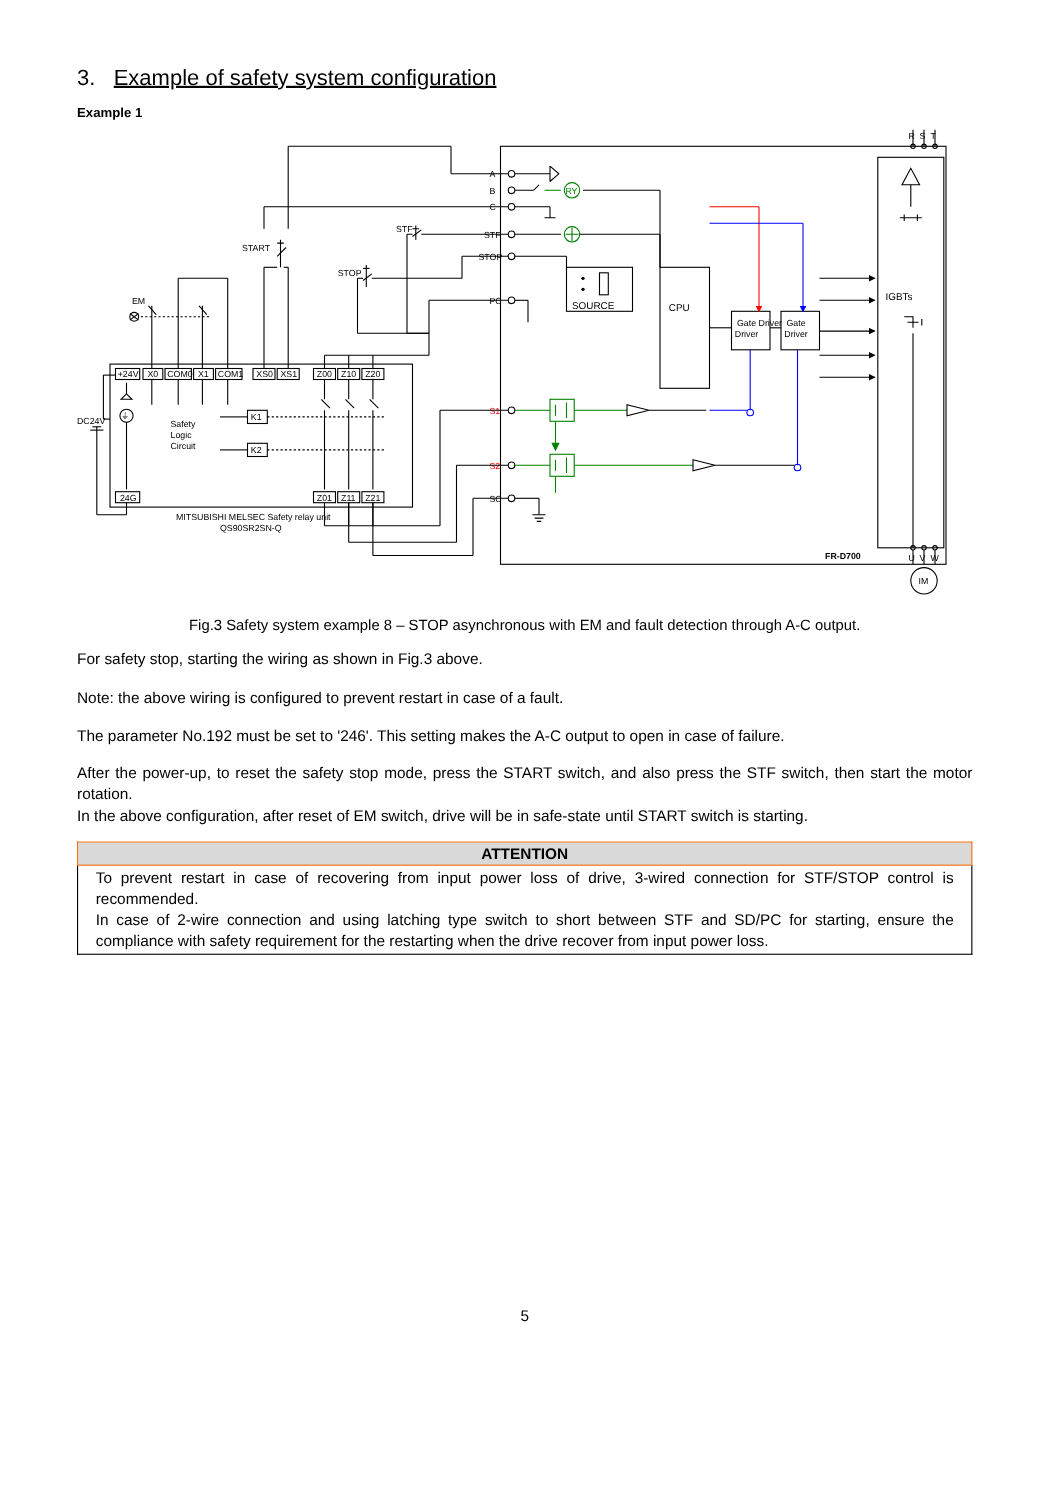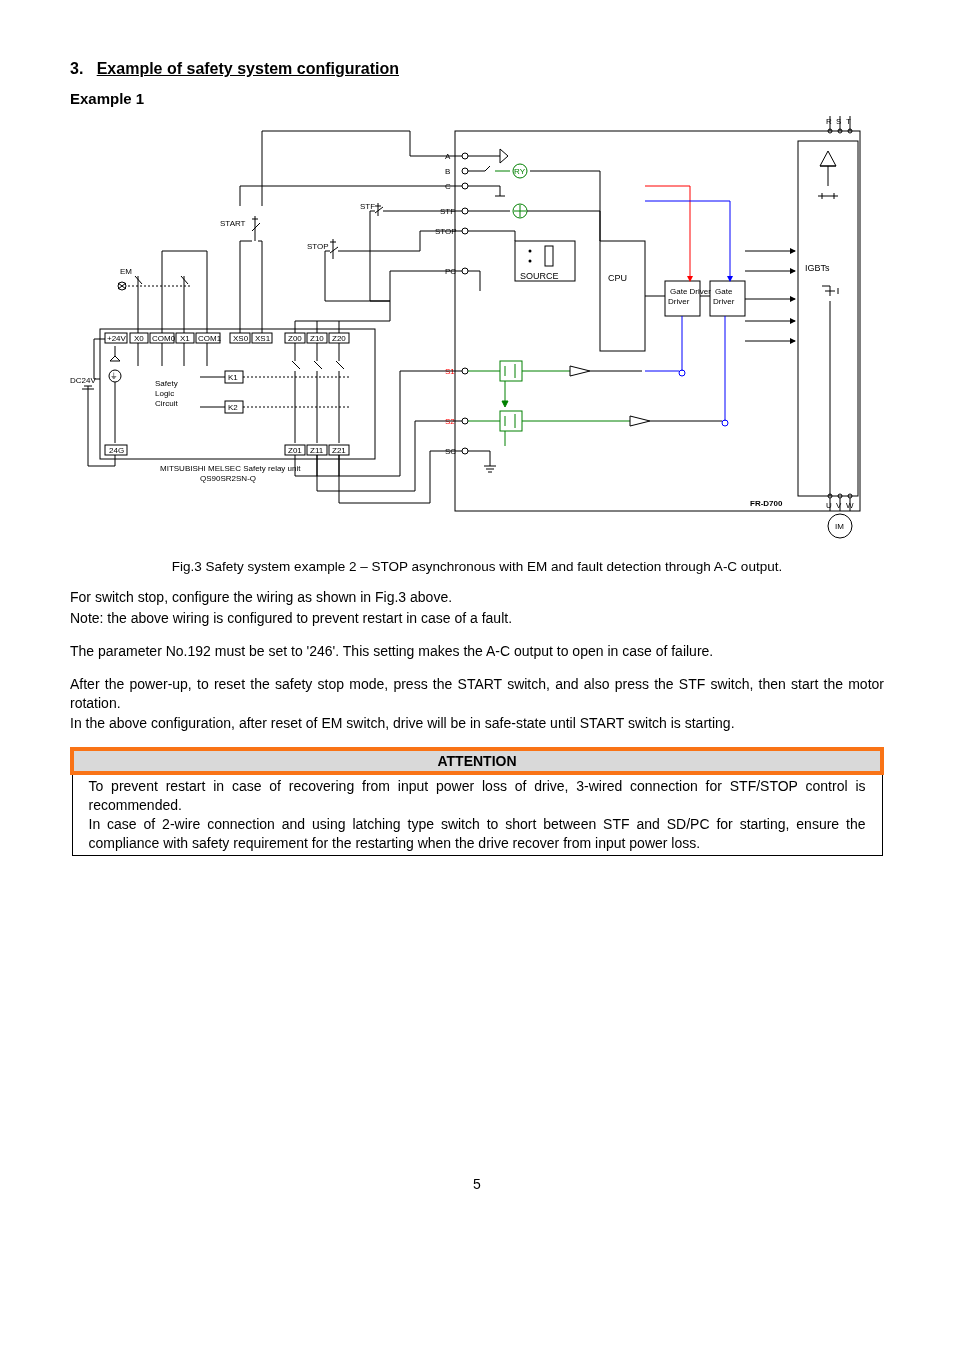--- a/index.html
+++ b/index.html
@@ -6,58 +6,58 @@
     font-family: Arial, Helvetica, sans-serif;
     font-size: 14px;
     color: #000;
     background: #fff;
     margin: 0;
     padding: 60px 70px 40px 70px;
     width: 954px;
     box-sizing: border-box;
   }
   h2.section-title {
-    font-size: 16px;
-    font-weight: bold;
+    font-size: 20px;
+    font-weight: normal;
     margin: 0 0 12px 0;
   }
   .section-title .num { text-decoration: none; }
   .section-title .txt { text-decoration: underline; }
   .example-label {
     font-weight: bold;
-    font-size: 15px;
+    font-size: 12px;
     margin: 12px 0 4px 0;
   }
   .diagram {
     width: 820px;
     height: 430px;
     position: relative;
     font-family: Arial, sans-serif;
   }
   .diagram text { font-size: 8px; }
   .diagram .label { font-size: 9px; }
   .caption {
     text-align: center;
     margin: 18px 0 14px 0;
     font-size: 13.5px;
   }
   p.body {
     margin: 0 0 2px 0;
     line-height: 1.35;
     text-align: justify;
   }
-  p.spacer { margin-bottom: 14px; }
+  p.spacer { margin-bottom: 14px; margin-top: 16px; }
   table.attention {
     border-collapse: collapse;
     width: 100%;
     margin-top: 14px;
   }
   table.attention th {
     background: #d9d9d9;
-    border: 4px solid #f97316;
+    border: 1px solid #f97316;
     font-weight: bold;
     padding: 2px 3px;
     text-align: center;
   }
   table.attention td {
     border: 1px solid #000;
     padding: 2px 16px;
     line-height: 1.35;
     text-align: justify;
   }
@@ -383,23 +383,23 @@
     <marker id="arrR" markerWidth="6" markerHeight="6" refX="5" refY="3" orient="auto">
           <path d="M0,0 L6,3 L0,6 Z" fill="red"></path>
         </marker>
     <marker id="arrB" markerWidth="6" markerHeight="6" refX="5" refY="3" orient="auto">
           <path d="M0,0 L6,3 L0,6 Z" fill="blue"></path>
         </marker>
   </defs>
 </svg>
 </div>
 
-<div class="caption">Fig.3 Safety system example 2 – STOP asynchronous with EM and fault detection through A-C output.</div>
-
-<p class="body">For switch stop, configure the wiring as shown in Fig.3 above.</p>
+<div class="caption">Fig.3 Safety system example 8 – STOP asynchronous with EM and fault detection through A-C output.</div>
+
+<p class="body">For safety stop, starting the wiring as shown in Fig.3 above.</p>
 <p class="body spacer">Note: the above wiring is configured to prevent restart in case of a fault.</p>
 <p class="body spacer">The parameter No.192 must be set to '246'. This setting makes the A-C output to open in case of failure.</p>
 <p class="body">After the power-up, to reset the safety stop mode, press the START switch, and also press the STF switch, then start the motor rotation.</p>
 <p class="body">In the above configuration, after reset of EM switch, drive will be in safe-state until START switch is starting.</p>
 
 <table class="attention">
   <tbody>
       <tr>
         <th>ATTENTION</th>
       </tr>

